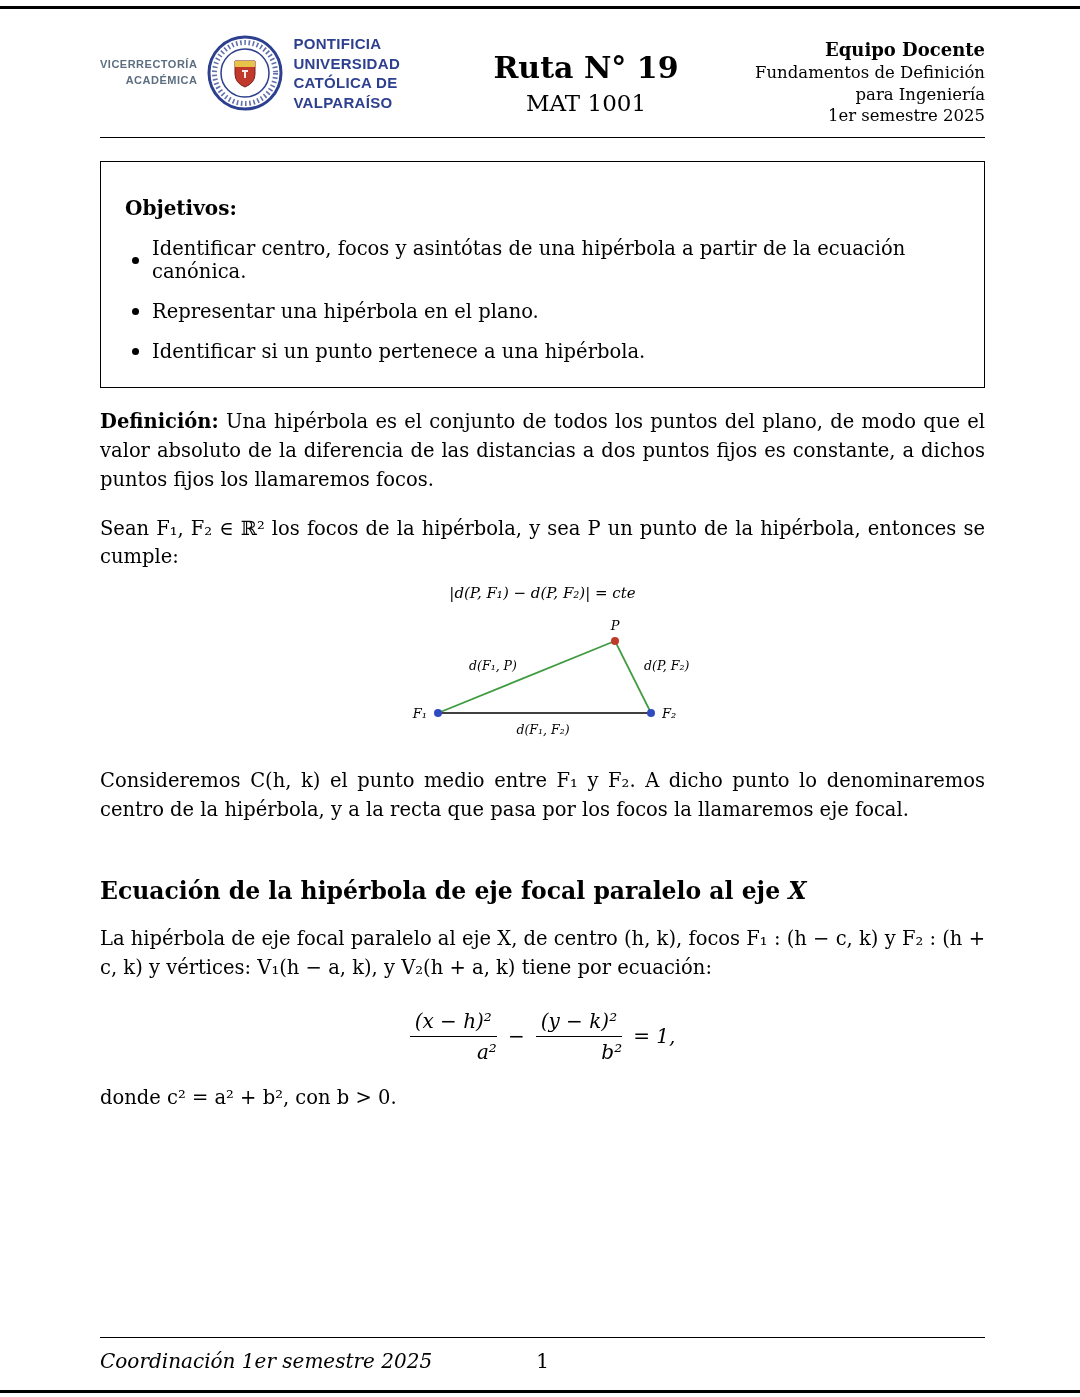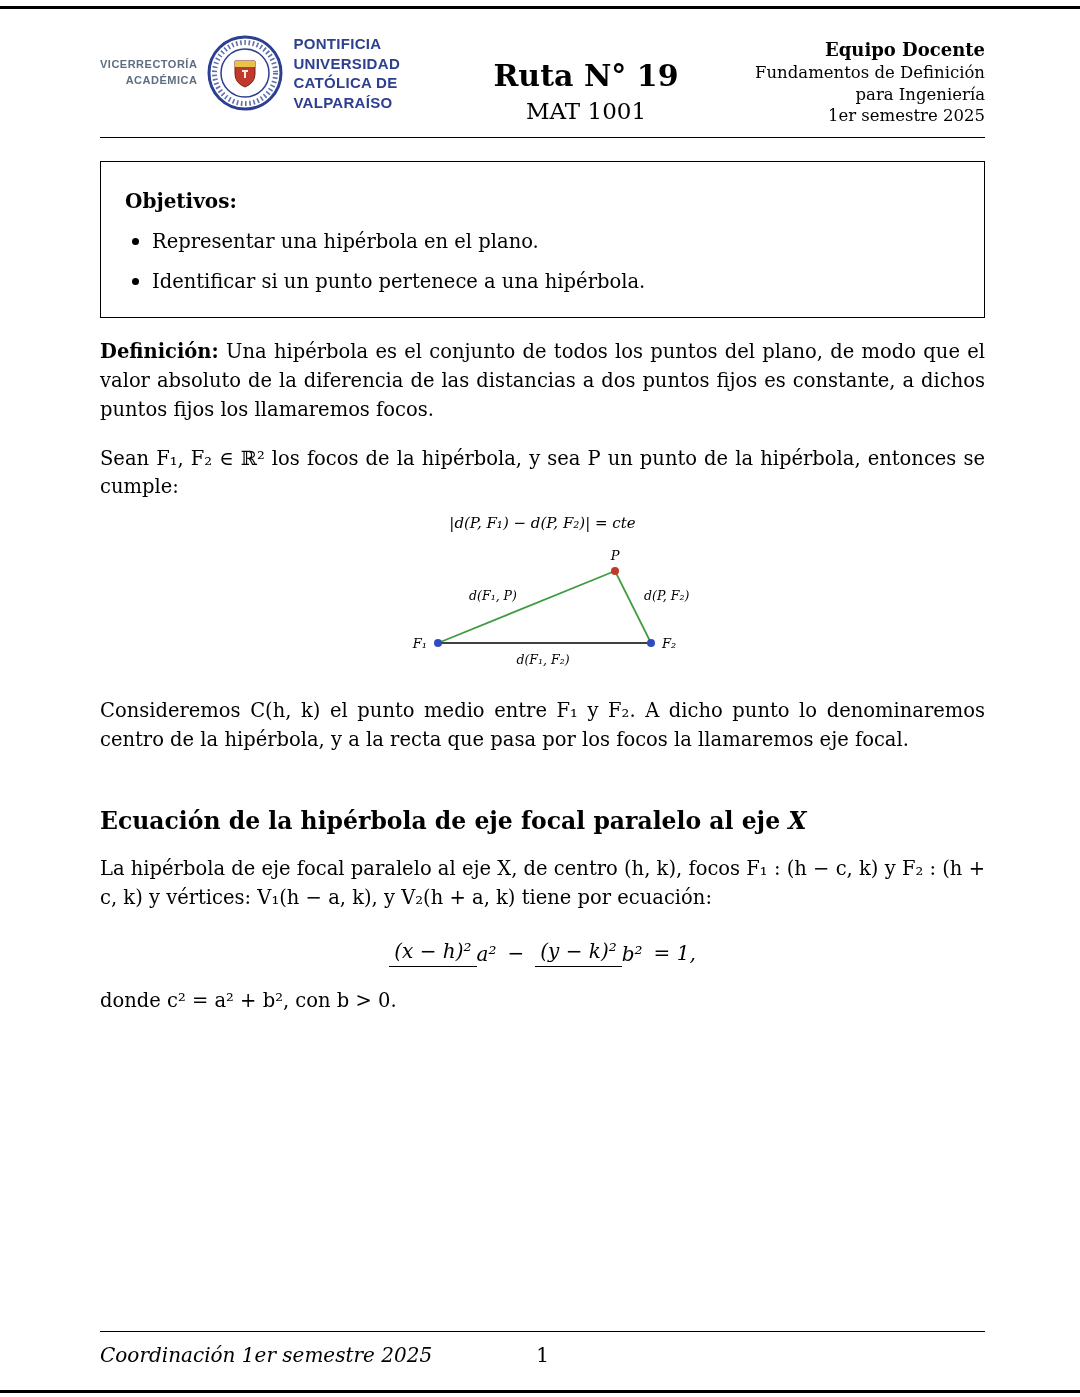--- a/index.html
+++ b/index.html
@@ -18,48 +18,48 @@
   header { display:flex; align-items:flex-start; margin-top:34px; }
   .logo-group { display:flex; align-items:center; gap:9px; width:332px; flex:none; }
   .logo-left {
     text-align:right; font-family:"Liberation Sans", sans-serif; font-weight:bold;
     font-size:11px; color:#5c6e80; letter-spacing:0.5px; line-height:1.45;
   }
   .logo-right {
     font-family:"Liberation Sans", sans-serif; font-weight:bold;
     font-size:15px; color:#2d3f8f; line-height:1.3; letter-spacing:0.3px;
   }
-  .title-block { flex:1; text-align:center; margin-top:24px; }
+  .title-block { flex:1; text-align:center; margin-top:16px; }
   .doc-title { font-size:30px; font-weight:bold; }
   .doc-subtitle { font-size:23px; margin-top:5px; }
   .right-block { width:245px; flex:none; text-align:right; font-size:16.5px; line-height:1.32; margin-top:4px; }
   .right-block .bold-line { font-weight:bold; font-size:18px; }
   .header-rule { border-top:1.6px solid #000; margin-top:10px; }
 
   
-  .objectives-box { border:1.6px solid #000; margin-top:23px; padding:27px 24px 24px 24px; }
+  .objectives-box { border:1.6px solid #000; margin-top:23px; padding:34px 24px 24px 24px; }
   .obj-title { font-weight:bold; font-size:20px; }
   .obj-item { display:flex; align-items:center; margin-top:17px; font-size:19.5px; }
   .bullet { width:7px; height:7px; border-radius:50%; background:#000; margin:0 13px 0 7px; flex:none; }
 
   
   h1.section-title { font-size:31px; font-weight:bold; margin:44px 0 0 0; }
   p.para { font-size:19.5px; line-height:1.48; margin:20px 0 0 0; text-align:justify; }
   .equation { text-align:center; font-size:15px; font-style:italic; margin-top:12px; }
   .figure-wrap { text-align:center; margin-top:16px; }
   svg.fig text { font-family:"DejaVu Serif", serif; font-style:italic; fill:#000; }
   h2.subsection-title { font-size:23.5px; font-weight:bold; margin:52px 0 0 0; }
   h2.subsection-title i { font-weight:bold; }
   .eq-row { display:flex; justify-content:center; align-items:center; gap:11px; margin-top:26px; font-size:20px; font-style:italic; }
-  .frac { display:inline-flex; flex-direction:row; text-align:center; }
+  .frac { display:inline-flex; flex-direction:column; text-align:center; }
   .frac .num { border-bottom:1.5px solid #000; padding:0 5px 3px 5px; }
   .frac .den { padding-top:3px;text-align:right; }
 
   
-  footer { position:absolute; left:100px; right:95px; bottom:30px; }
+  footer { position:absolute; left:100px; right:95px; bottom:24px; }
   .footer-rule { border-top:1.6px solid #000; }
   .footer-row { position:relative; margin-top:11px; font-size:20px; }
   .footer-left { font-style:italic; }
   .footer-page { position:absolute; left:50%; transform:translateX(-50%); top:0; }
 </style>
 </head>
 <body>
 
 <div class="page">
   <div class="edge-rule top"></div>
@@ -98,20 +98,24 @@
         <div>Fundamentos de Definición</div>
         <div>para Ingeniería</div>
         <div>1er semestre 2025</div>
       </div>
     </header>
 
     <div class="header-rule"></div>
 
     <div class="objectives-box">
       <div class="obj-title">Objetivos:</div>
+      <div class="obj-item">
+        <span class="bullet"></span>
+        <span>Identificar centro, focos y asintótas de una hipérbola a partir de la ecuación canónica.</span>
+      </div>
       <div class="obj-item">
         <span class="bullet"></span>
         <span>Representar una hipérbola en el plano.</span>
       </div>
       <div class="obj-item">
         <span class="bullet"></span>
         <span>Identificar si un punto pertenece a una hipérbola.</span>
       </div>
     </div>
 

